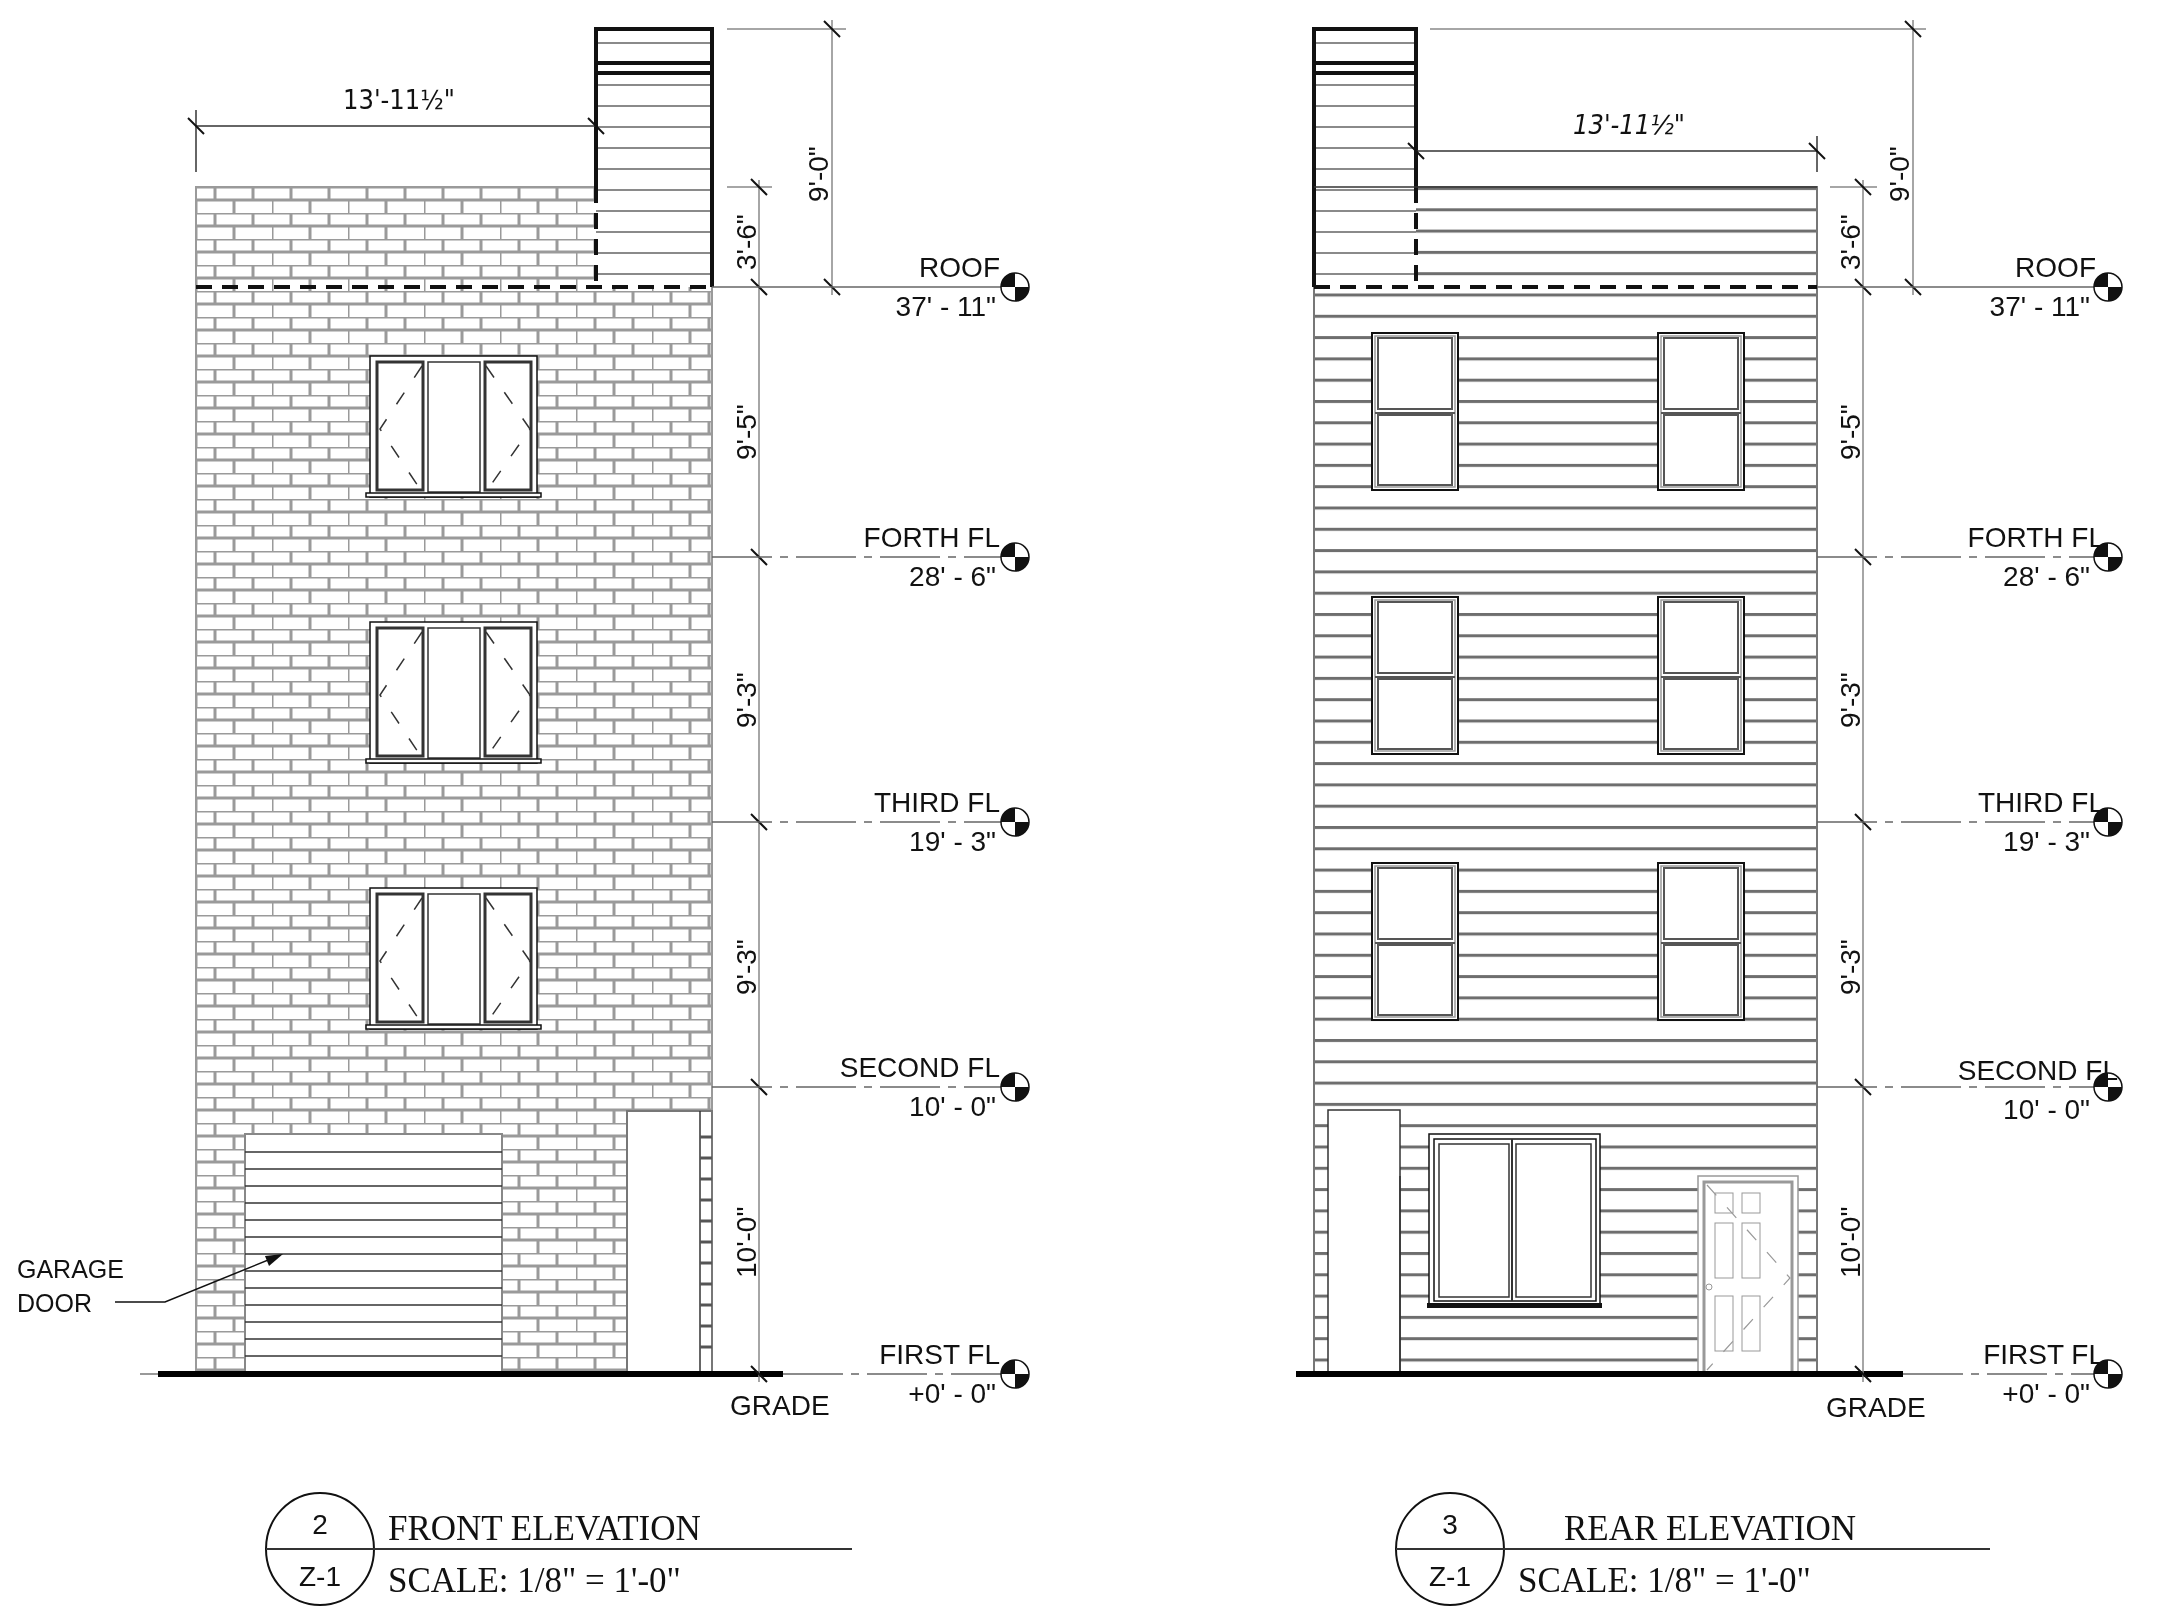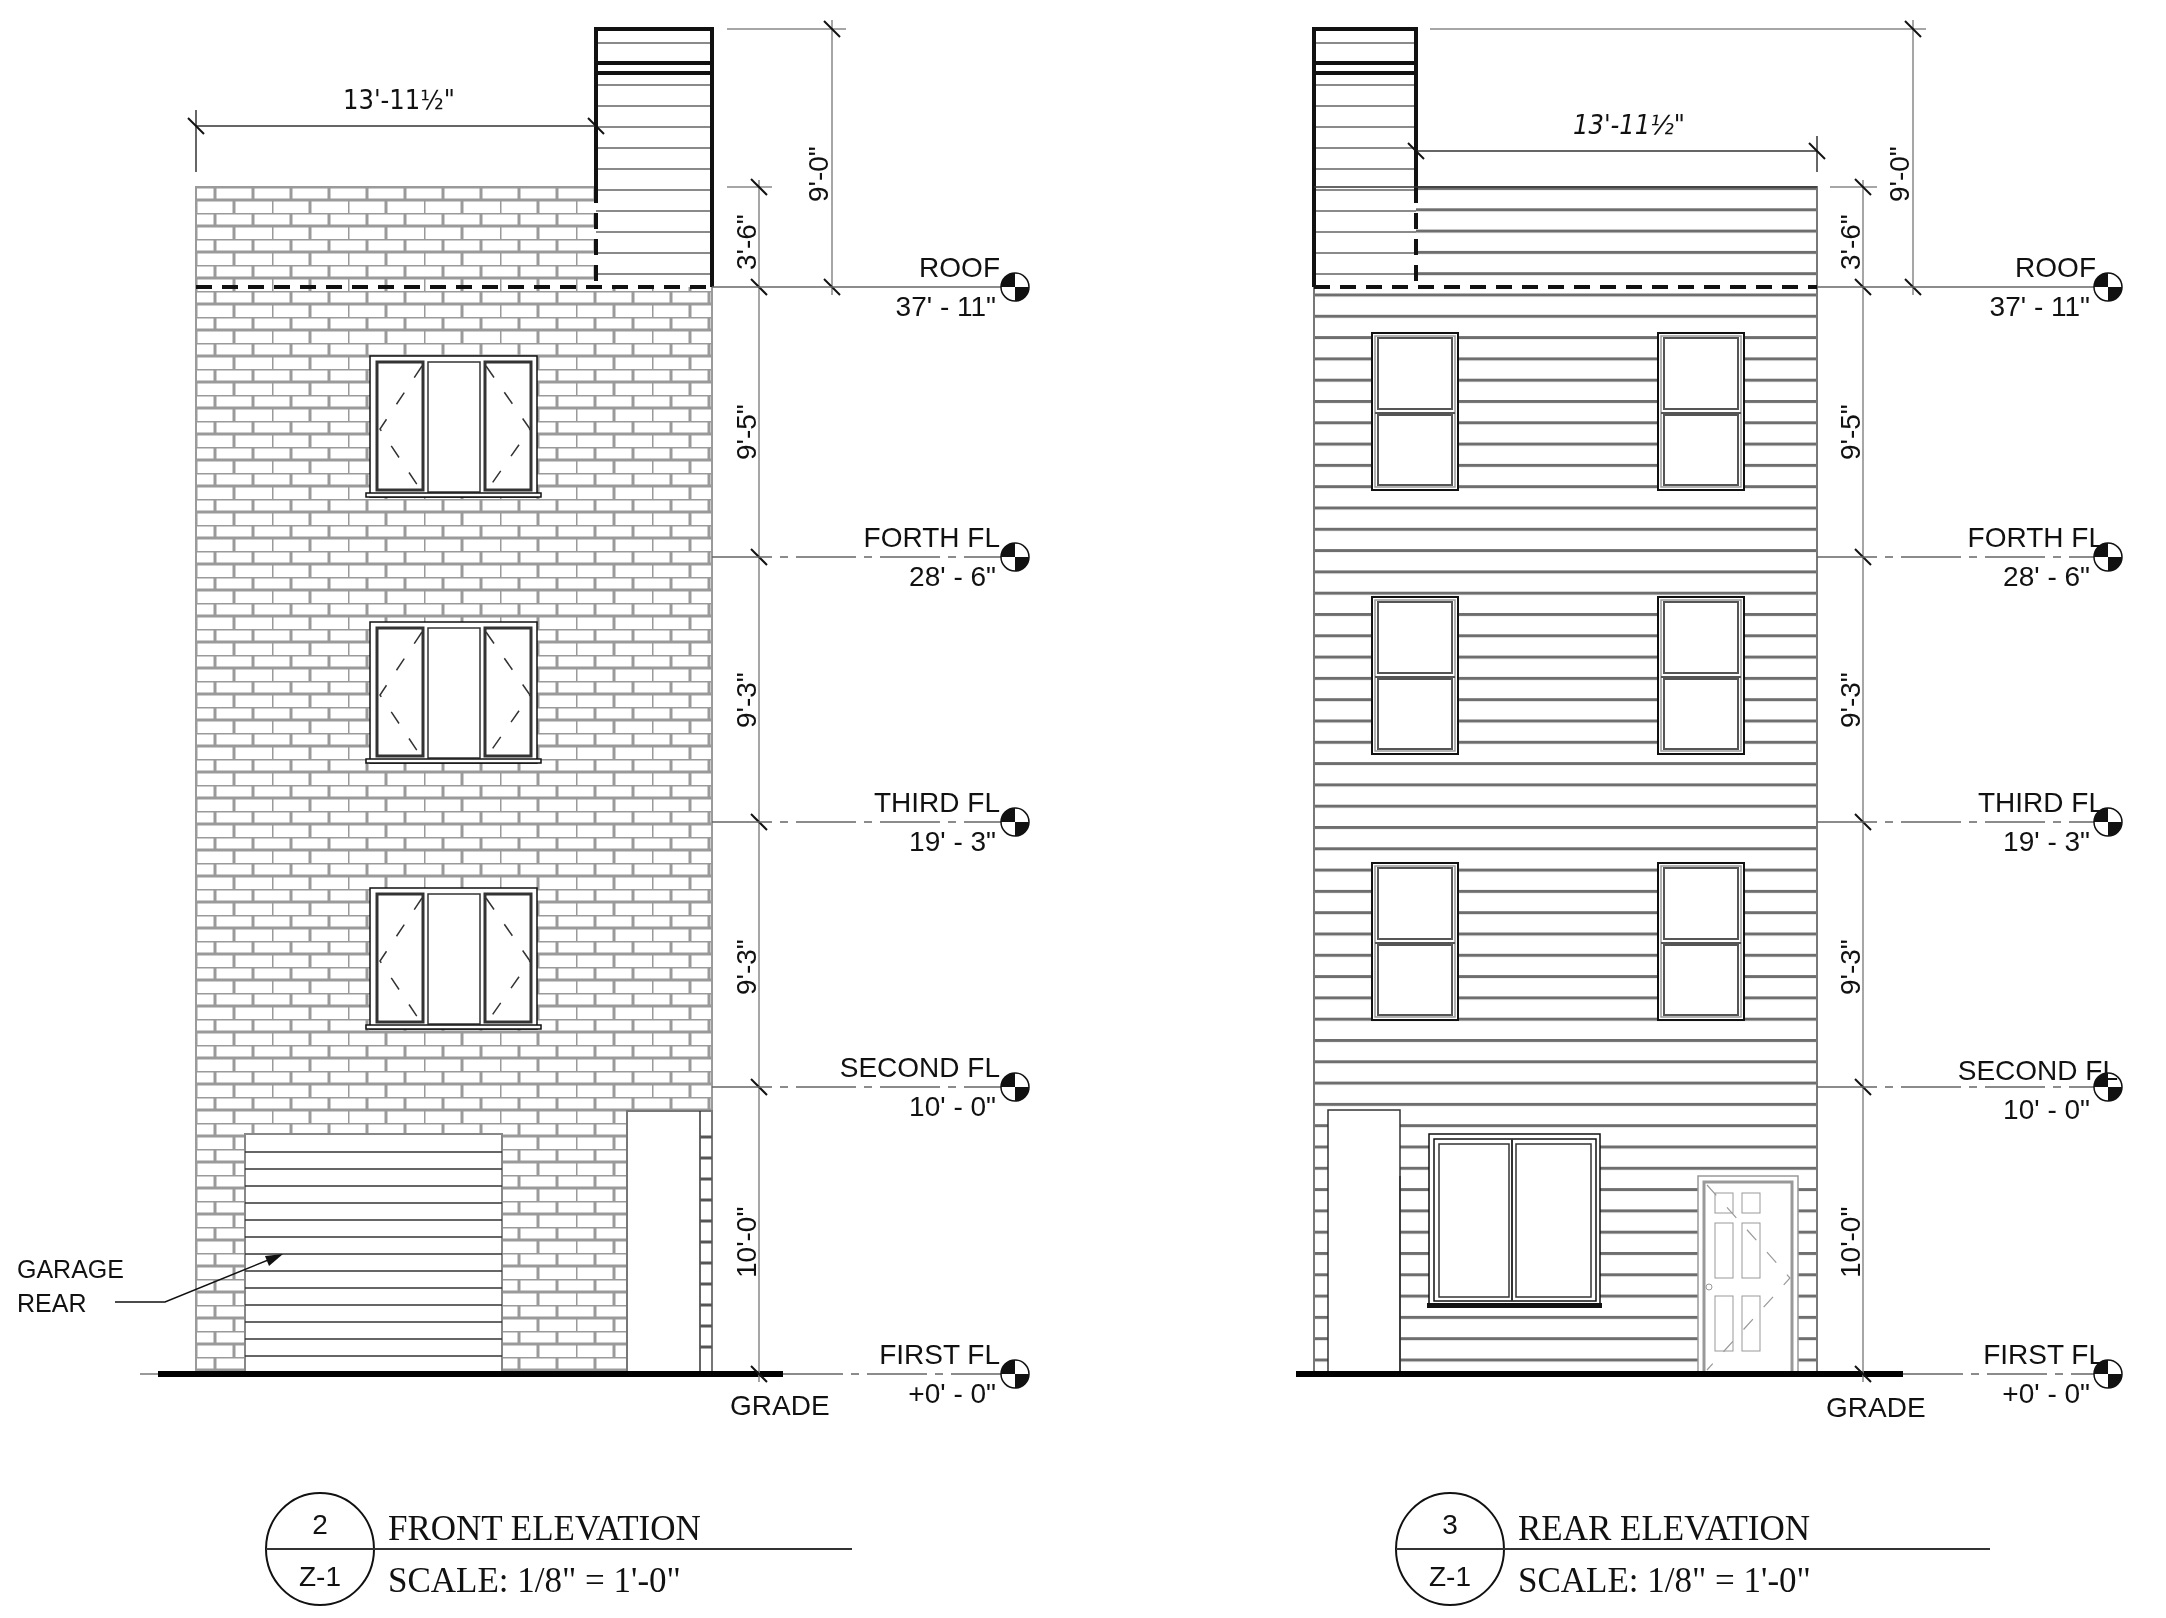--- a/index.html
+++ b/index.html
@@ -266,21 +266,21 @@
   <div class="lbl r" style="right:1170px;top:563px;">28' - 6"</div>
   <div class="lbl r" style="right:1166px;top:789px;">THIRD FL</div>
   <div class="lbl r" style="right:1170px;top:828px;">19' - 3"</div>
   <div class="lbl r" style="right:1166px;top:1054px;">SECOND FL</div>
   <div class="lbl r" style="right:1170px;top:1093px;">10' - 0"</div>
   <div class="lbl r" style="right:1166px;top:1341px;">FIRST FL</div>
   <div class="lbl r" style="right:1170px;top:1380px;">+0' - 0"</div>
   <div class="lbl" style="left:730px;top:1392px;">GRADE</div>
 
   <div class="note" style="left:17px;top:1252px;"><span>GARAGE</span>
-<span>REAR</span></div>
+<span>DOOR</span></div>
 
   <div class="circ-num" style="left:265px;top:1511px;">2</div>
   <div class="circ-num" style="left:265px;top:1563px;">Z-1</div>
   <div class="title" style="left:388px;top:1511px;">FRONT ELEVATION</div>
   <div class="title" style="left:388px;top:1563px;">SCALE: 1/8" = 1'-0"</div>
 
   <div class="dimtxt" style="left:1573px;top:111px;font-style:italic;">13'-11½"</div>
   <div class="vdim" style="left:1886px;top:202px;">9'-0"</div>
   <div class="vdim" style="left:1837px;top:270px;">3'-6"</div>
   <div class="vdim" style="left:1837px;top:460px;">9'-5"</div>
@@ -295,15 +295,15 @@
   <div class="lbl r" style="right:62px;top:789px;">THIRD FL</div>
   <div class="lbl r" style="right:76px;top:828px;">19' - 3"</div>
   <div class="lbl r" style="right:48px;top:1057px;">SECOND FL</div>
   <div class="lbl r" style="right:76px;top:1096px;">10' - 0"</div>
   <div class="lbl r" style="right:62px;top:1341px;">FIRST FL</div>
   <div class="lbl r" style="right:76px;top:1380px;">+0' - 0"</div>
   <div class="lbl" style="left:1826px;top:1394px;">GRADE</div>
 
   <div class="circ-num" style="left:1395px;top:1511px;">3</div>
   <div class="circ-num" style="left:1395px;top:1563px;">Z-1</div>
-  <div class="title" style="left:1518px;top:1511px;">REAR ELEVATION</div>
+  <div class="title" style="left:1564px;top:1511px;">REAR ELEVATION</div>
   <div class="title" style="left:1518px;top:1563px;">SCALE: 1/8" = 1'-0"</div>
 </div>
 
 </body></html>

